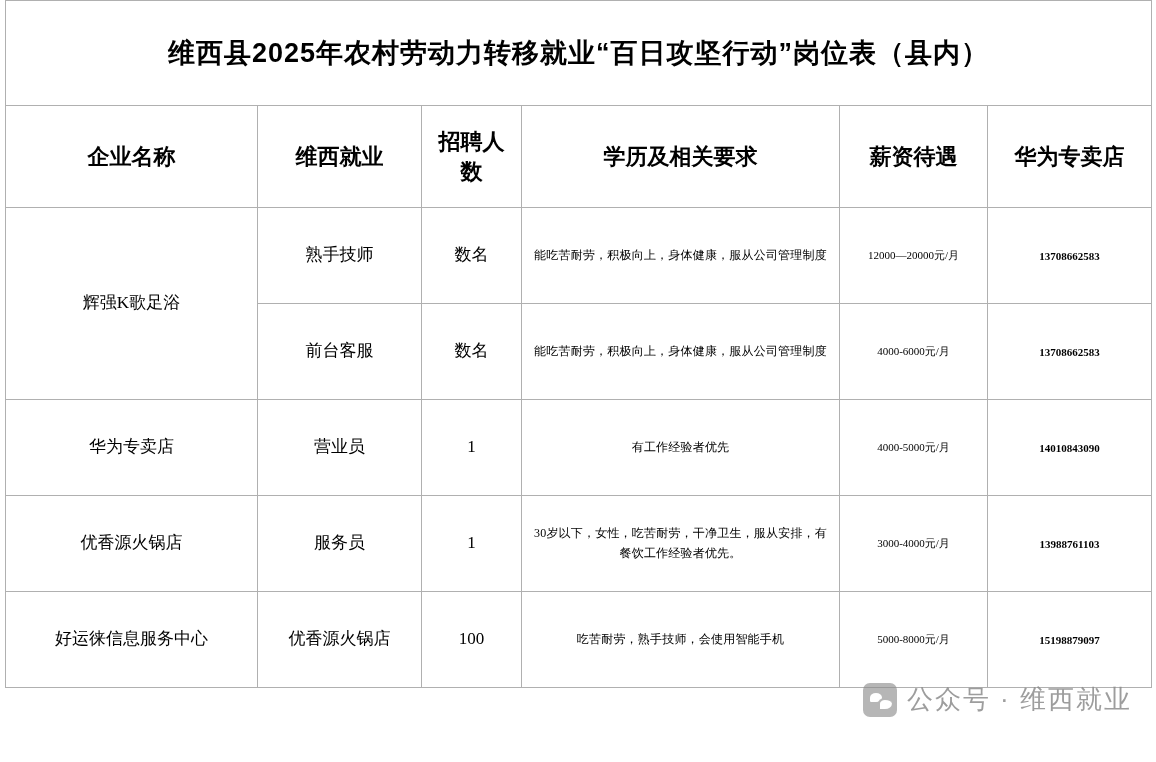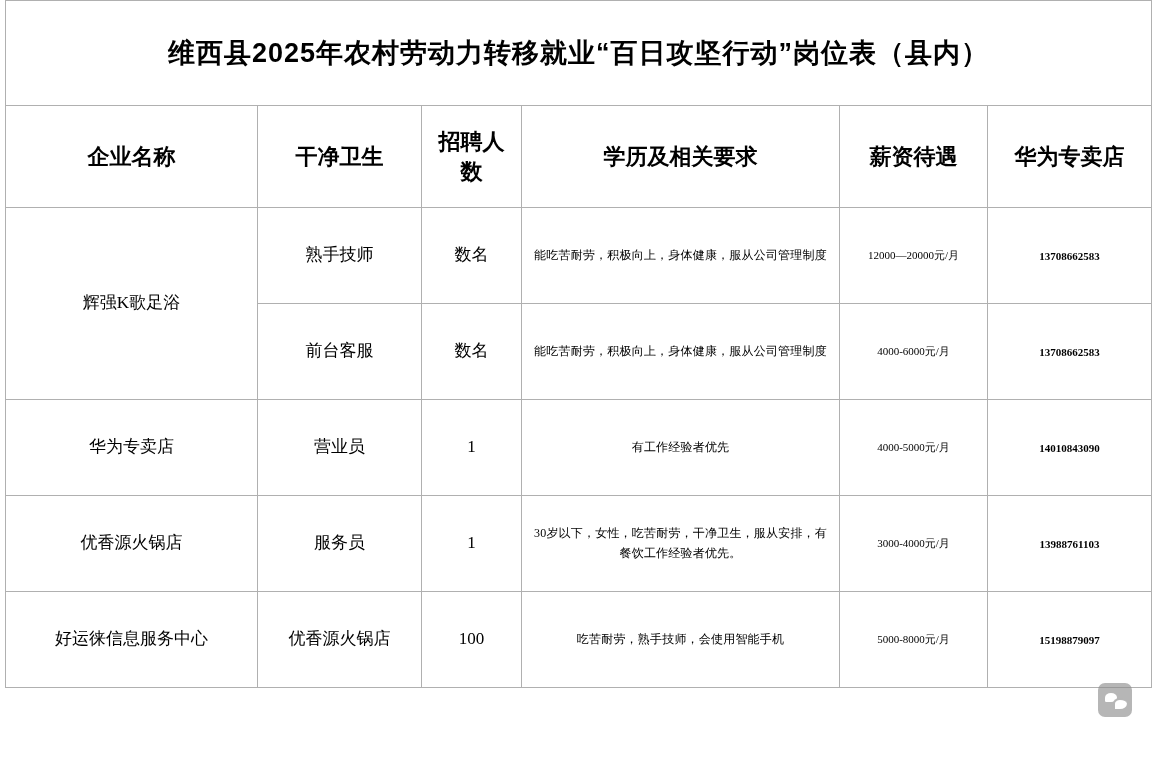--- a/index.html
+++ b/index.html
@@ -143,21 +143,21 @@
       <col class="col-req">
       <col class="col-salary">
       <col class="col-phone">
     </colgroup>
     <tbody>
       <tr>
         <td class="title-cell" colspan="6">维西县2025年农村劳动力转移就业“百日攻坚行动”岗位表（县内）</td>
       </tr>
       <tr class="head-row">
         <td>企业名称</td>
-        <td>干净卫生</td>
+        <td>维西就业</td>
         <td>招聘人数</td>
         <td>学历及相关要求</td>
         <td>薪资待遇</td>
         <td>华为专卖店</td>
       </tr>
 
       <tr class="data-row">
         <td class="cell-text company" rowspan="2">辉强K歌足浴</td>
         <td class="cell-text">熟手技师</td>
         <td class="cell-text">数名</td>
@@ -198,15 +198,16 @@
         <td class="cell-text">100</td>
         <td class="req">吃苦耐劳，熟手技师，会使用智能手机</td>
         <td class="salary">5000-8000元/月</td>
         <td class="phone">15198879097</td>
       </tr>
     </tbody>
   </table>
 
   <div class="watermark">
     <span class="wm-logo"></span>
+    <span>公众号 · 维西就业</span>
   </div>
 
 </div>
 
 </body></html>

